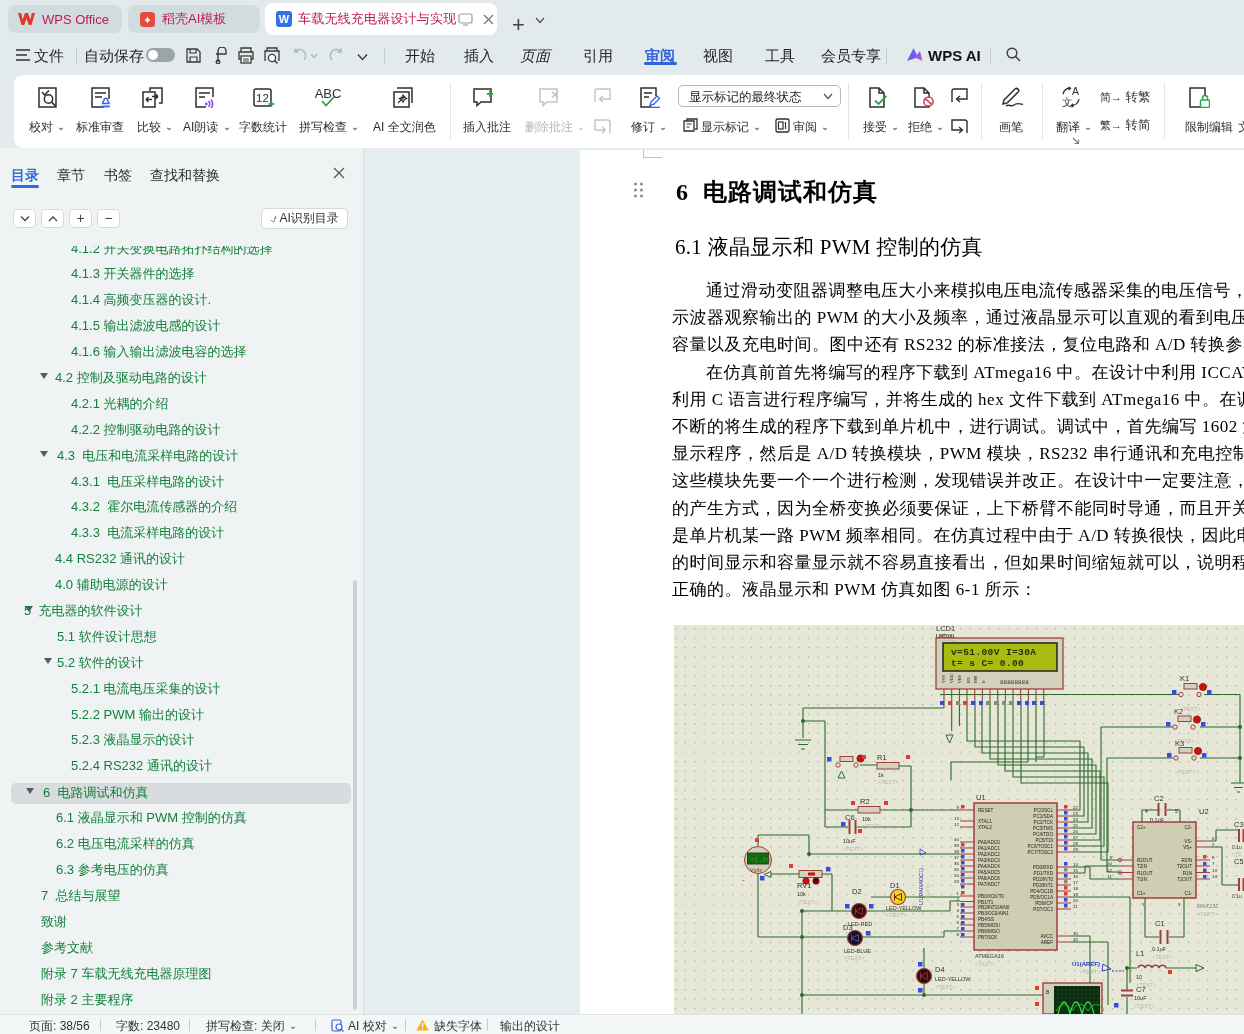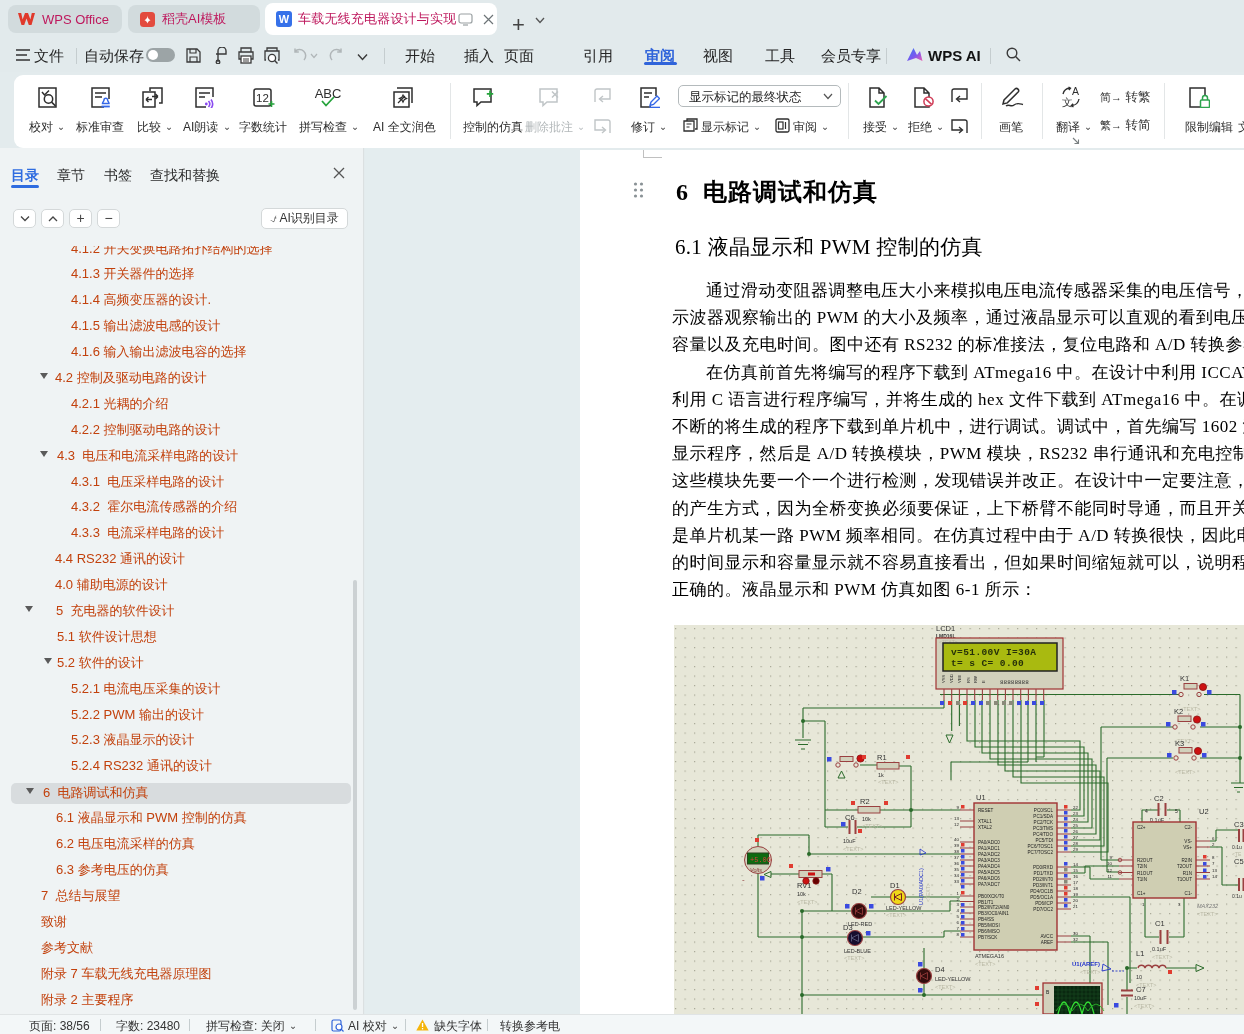--- a/index.html
+++ b/index.html
@@ -17,21 +17,21 @@
   
   #ribbon { left:14px; top:75px; width:1250px; height:73px; background:#ffffff; border-radius:9px; }
   .rbtxt { top:44px; font-size:12px; color:#2e2e2e; white-space:nowrap; }
   .gray { color:#b3b8ba; }
   .chev { display:inline-block; transform:scale(.8); color:#555; }
   
   #sidebar { left:0; top:148px; width:364px; height:866px; background:#eff3f4; border-right:1px solid #dbe0e1; }
   #surround { left:365px; top:148px; width:215px; height:866px; background:#e4edef; }
   #page { left:580px; top:150px; width:664px; height:864px; background:#ffffff; }
   .stab { top:167px; font-size:14px; color:#2b2b2b; }
-  .tocrow { position:absolute; font-size:13px; color:#c2410c; white-space:nowrap; }
+  .tocrow { position:absolute; font-size:13px; color:#15803d; white-space:nowrap; }
   .tocarr { position:absolute; width:0; height:0; border-left:4.5px solid transparent; border-right:4.5px solid transparent; border-top:6px solid #5a5a5a; }
   .sbtn { position:absolute; top:209px; width:23px; height:19px; background:#fff; border:1px solid #d4d8d9; border-radius:5px; color:#444; text-align:center; font-size:12px; line-height:17px; }
   
   .doctext { font-family:"Liberation Serif", serif; color:#000; white-space:nowrap; }
   .bl { font-size:17px; letter-spacing:0.5px; }
   
   #status { left:0; top:1014px; width:1244px; height:20px; background:#f3f7f8; border-top:1px solid #e0e4e5; font-size:12px; color:#333; }
   .stitem { position:absolute; top:3px; white-space:nowrap; }
 </style>
 </head>
@@ -109,21 +109,21 @@
   </svg>
 <svg class="abs" style="left:329px; top:48px;" width="15" height="14" viewBox="0 0 15 14">
     <path d="M3 12 A6 6 0 1 1 12 3.5 M12 0.5 V4 H8.2" fill="none" stroke="#b0b6b8" stroke-width="1.5"></path>
   </svg>
 <svg class="abs" style="left:357px; top:53px;" width="11" height="8" viewBox="0 0 11 8">
     <path d="M1 1.5 L5.5 6.5 L10 1.5" fill="none" stroke="#3a3a3a" stroke-width="1.4"></path>
   </svg>
 <div class="vsep abs" style="left:384px; top:48px; height:16px;"></div>
 <div class="menuitem abs" style="left:405px;">开始</div>
 <div class="menuitem abs" style="left:464px;">插入</div>
-<div class="menuitem abs" style="left:504px;">页面</div>
+<div class="menuitem abs" style="left:520px;font-style:italic;">页面</div>
 <div class="menuitem abs" style="left:583px;">引用</div>
 <div class="menuitem abs" style="left:645px; color:#3064da; font-weight:bold;">审阅</div>
 <div class="abs" style="left:644px; top:62px; width:33px; height:3px; background:#3064da; border-radius:2px;"></div>
 <div class="menuitem abs" style="left:703px;">视图</div>
 <div class="menuitem abs" style="left:765px;">工具</div>
 <div class="menuitem abs" style="left:821px;">会员专享</div>
 <div class="vsep abs" style="left:886px; top:48px; height:16px;"></div>
 <svg class="abs" style="left:905px; top:47px;" width="19" height="16" viewBox="0 0 19 16">
     <defs>
       <linearGradient id="ai1" x1="0" y1="0" x2="1" y2="1">
@@ -184,21 +184,21 @@
       <path d="M5 1 H20 V16 M17 20 H2 V5 H17 Z" fill="none" stroke="#2e2e2e" stroke-width="1.5"></path>
       <path d="M6 16 L13 9 M11 8 l1.2 2.4 2.4 1.2 -2.4 1.2 -1.2 2.4 -1.2 -2.4 -2.4 -1.2 2.4 -1.2 Z" fill="#fff" stroke="#2e2e2e" stroke-width="1.2"></path>
     </svg>
   <div class="rbtxt abs" style="left:373px; top:119px;">AI 全文润色</div>
   <div class="vsep abs" style="left:450px; top:83px; height:56px; background:#e3e6e7;"></div>
 
   <svg class="abs" style="left:473px; top:87px;" width="22" height="21" viewBox="0 0 22 21">
       <path d="M1 2 H18 V15 H8 L4 18.5 V15 H1 Z" fill="none" stroke="#2e2e2e" stroke-width="1.5"></path>
       <path d="M17 3.5 V10 M13.8 6.8 H20.2" stroke="#26a33c" stroke-width="1.7"></path>
     </svg>
-  <div class="rbtxt abs" style="left:463px; top:119px;">控制的仿真</div>
+  <div class="rbtxt abs" style="left:463px; top:119px;">插入批注</div>
   <svg class="abs" style="left:539px; top:87px;" width="22" height="21" viewBox="0 0 22 21">
       <path d="M1 2 H18 V15 H8 L4 18.5 V15 H1 Z" fill="none" stroke="#c0c5c7" stroke-width="1.5"></path>
       <path d="M13 4.5 L19 10.5 M19 4.5 L13 10.5" stroke="#c0c5c7" stroke-width="1.5"></path>
     </svg>
   <div class="rbtxt abs gray" style="left:525px; top:119px;">删除批注 <span class="chev" style="color:#c0c5c7">⌄</span></div>
   <svg class="abs" style="left:594px; top:88px;" width="17" height="15" viewBox="0 0 17 15">
       <path d="M1 14 V3 a2 2 0 0 1 2 -2 H16 V11 H6" fill="none" stroke="#c0c5c7" stroke-width="1.4"></path>
       <path d="M9 8 L5.5 11 L9 14" fill="none" stroke="#c0c5c7" stroke-width="1.4"></path>
     </svg>
   <svg class="abs" style="left:594px; top:119px;" width="17" height="15" viewBox="0 0 17 15">
@@ -313,21 +313,21 @@
   <div class="tocrow" style="left:71px; top:395px;">4.2.1 光耦的介绍</div>
   <div class="tocrow" style="left:71px; top:421px;">4.2.2 控制驱动电路的设计</div>
   <div class="tocarr" style="left:40px; top:451px;"></div>
   <div class="tocrow" style="left:57px; top:447px;">4.3&nbsp; 电压和电流采样电路的设计</div>
   <div class="tocrow" style="left:71px; top:473px;">4.3.1&nbsp; 电压采样电路的设计</div>
   <div class="tocrow" style="left:71px; top:498px;">4.3.2&nbsp; 霍尔电流传感器的介绍</div>
   <div class="tocrow" style="left:71px; top:524px;">4.3.3&nbsp; 电流采样电路的设计</div>
   <div class="tocrow" style="left:55px; top:550px;">4.4 RS232 通讯的设计</div>
   <div class="tocrow" style="left:55px; top:576px;">4.0 辅助电源的设计</div>
   <div class="tocarr" style="left:25px; top:606px;"></div>
-  <div class="tocrow" style="left:56px; top:602px;">5&nbsp; 充电器的软件设计</div>
+  <div class="tocrow" style="left:24px; top:602px;">5&nbsp; 充电器的软件设计</div>
   <div class="tocrow" style="left:57px; top:628px;">5.1 软件设计思想</div>
   <div class="tocarr" style="left:44px; top:658px;"></div>
   <div class="tocrow" style="left:57px; top:654px;">5.2 软件的设计</div>
   <div class="tocrow" style="left:71px; top:680px;">5.2.1 电流电压采集的设计</div>
   <div class="tocrow" style="left:71px; top:706px;">5.2.2 PWM 输出的设计</div>
   <div class="tocrow" style="left:71px; top:731px;">5.2.3 液晶显示的设计</div>
   <div class="tocrow" style="left:71px; top:757px;">5.2.4 RS232 通讯的设计</div>
   <div class="tocarr" style="left:26px; top:788px;"></div>
   <div class="tocrow" style="left:43px; top:784px;">6&nbsp; 电路调试和仿真</div>
   <div class="tocrow" style="left:56px; top:809px;">6.1 液晶显示和 PWM 控制的仿真</div>
@@ -887,14 +887,14 @@
     </svg>
   <div class="stitem" style="left:348px;">AI 校对 <span class="chev">⌄</span></div>
   <div class="abs vsep" style="left:405px; top:4px; height:12px;"></div>
   <svg class="abs" style="left:416px; top:4px;" width="13" height="12" viewBox="0 0 13 12">
       <path d="M6.5 0.5 L12.7 11.5 H0.3 Z" fill="#f5b50c"></path>
       <rect x="5.9" y="4" width="1.3" height="4" fill="#fff"></rect>
       <rect x="5.9" y="9" width="1.3" height="1.4" fill="#fff"></rect>
     </svg>
   <div class="stitem" style="left:434px;">缺失字体</div>
   <div class="abs vsep" style="left:487px; top:4px; height:12px;"></div>
-  <div class="stitem" style="left:500px;">转换参考电</div>
+  <div class="stitem" style="left:500px;">输出的设计</div>
 </div>
 
 </body></html>

